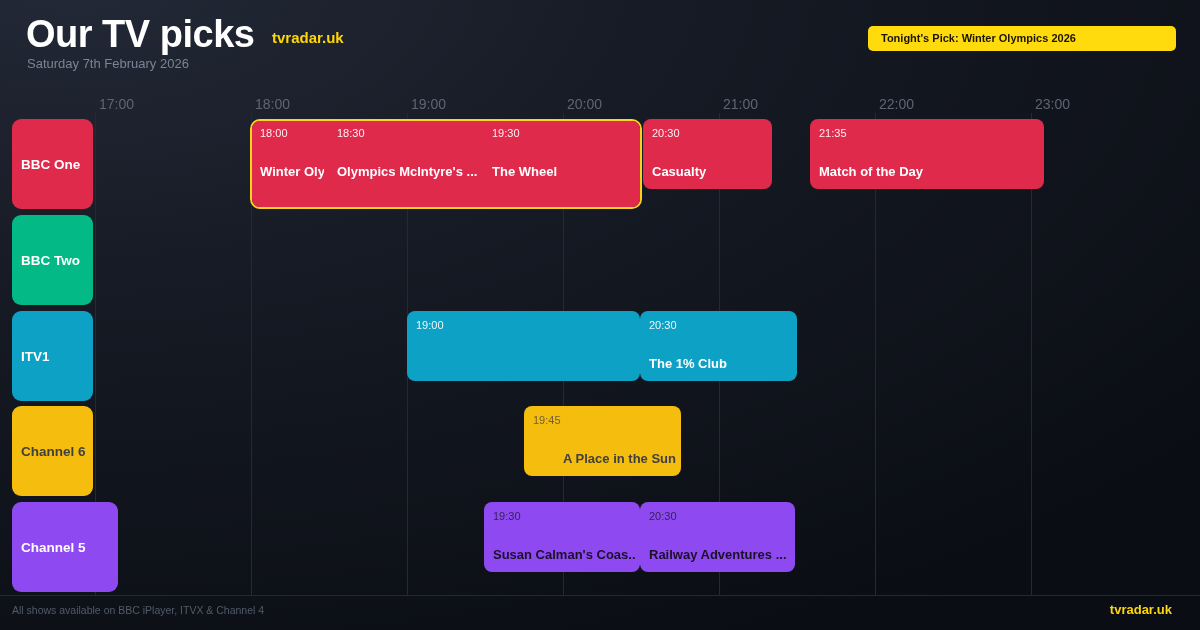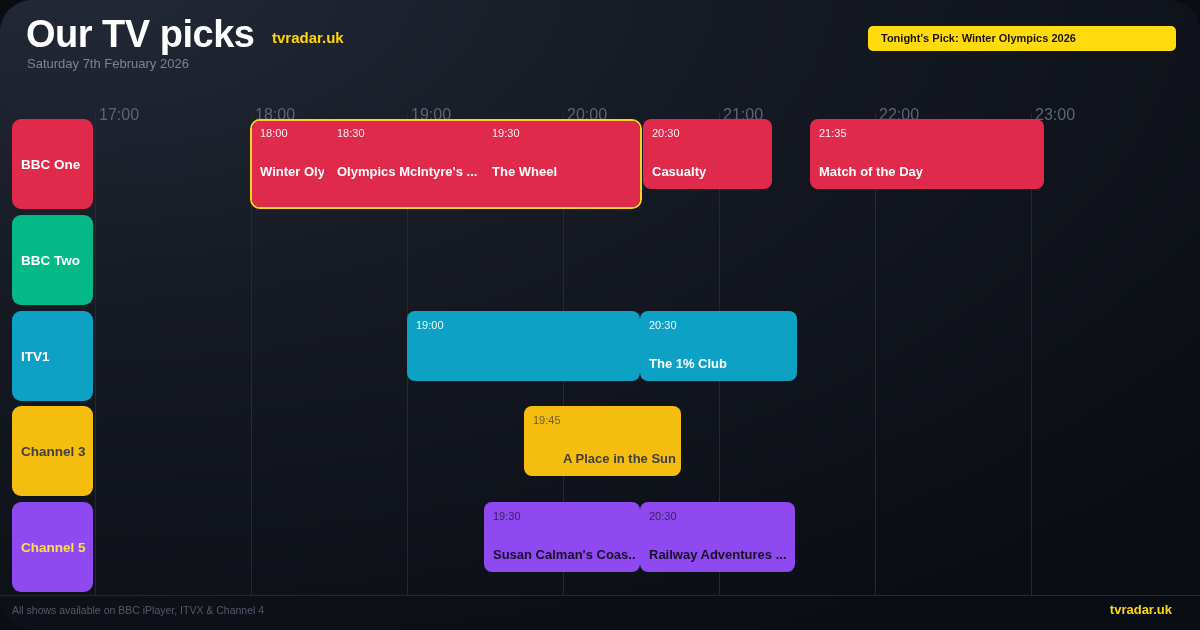--- a/index.html
+++ b/index.html
@@ -1,51 +1,50 @@
 <!DOCTYPE html>
 <html><head>
 <meta charset="utf-8">
 <style>
   html,body{margin:0;padding:0;background:#0a0d12;}
   .canvas{
     position:relative;width:1200px;height:630px;overflow:hidden;
     font-family:"Liberation Sans",sans-serif;
     background:radial-gradient(1500px 760px at 6% -4%, #232937 0%, #161a24 42%, #0a0d13 100%);
-    border-radius:32px;
   }
   
   .h-title{position:absolute;left:26px;top:14px;font-size:38px;font-weight:700;color:#ffffff;letter-spacing:-.5px;line-height:40px;}
   .h-site{position:absolute;left:272px;top:29px;font-size:15px;font-weight:700;color:#ffd60a;line-height:18px;}
   .h-date{position:absolute;left:27px;top:56px;font-size:13px;color:#7c8495;line-height:16px;}
   .badge{
     position:absolute;left:868px;top:26px;width:308px;height:25px;box-sizing:border-box;
     background:#ffdb0e;border-radius:5px;color:#1b1500;font-size:11px;font-weight:700;
     line-height:25px;padding-left:13px;text-align:left;overflow:hidden;white-space:nowrap;
   }
   
-  .hour-label{position:absolute;top:108px;font-size:16px;color:#5d6573;line-height:14px;}
+  .hour-label{position:absolute;top:97px;font-size:14px;color:#5d6573;line-height:14px;}
   .gridline{position:absolute;top:113px;height:482px;width:1px;background:#242a35;}
   
   .chip{position:absolute;left:12px;width:81px;height:90px;border-radius:9px;}
   .chip .chip-label{position:absolute;left:9px;top:50%;transform:translateY(-50%);font-size:13.5px;font-weight:700;white-space:nowrap;}
   
   .block{position:absolute;height:70px;border-radius:8px;overflow:hidden;}
   .pick-group{position:absolute;height:90px;box-sizing:border-box;border:2px solid #ffd21c;border-radius:10px;overflow:hidden;}
   .seg{position:absolute;top:0;bottom:0;overflow:hidden;}
   .ptime{position:absolute;left:9px;top:8px;font-size:11px;line-height:13px;opacity:.92;white-space:nowrap;}
   .seg .ptime{left:8px;top:6px;}
   .ptitle{position:absolute;left:9px;top:45px;right:5px;font-size:13px;font-weight:700;line-height:15px;white-space:nowrap;overflow:hidden;}
   .seg .ptitle{left:8px;top:43px;}
   
   .cR{background:#df2a4c;color:#ffffff;}
   .cG{background:#03ba86;color:#ffffff;}
   .cB{background:#0da1c5;color:#ffffff;}
   .cY{background:#f5bd0d;color:#404040;text-align:right;}
   .cP{background:#8e4af0;color:#1a1028;}
-  .chip.cP{color:#fde047;}
+  .chip.cP{color:#ffffff;padding-left:25px;}
   .cY .ptime,.cP .ptime{opacity:.75;}
   
   .f-line{position:absolute;left:0;top:595px;width:1200px;height:1px;background:#232834;}
   .f-note{position:absolute;left:12px;top:604px;font-size:10.5px;color:#535b69;line-height:13px;}
   .f-site{position:absolute;right:28px;top:602px;font-size:13px;font-weight:700;color:#ffd60a;line-height:16px;}
 </style>
 </head>
 <body>
 
 <div class="canvas">
@@ -74,21 +73,21 @@
   <div class="chip cG" style="top:215px">
     <span class="chip-label">BBC Two</span>
   </div>
   <div class="chip cR" style="top:119px">
     <span class="chip-label">BBC One</span>
   </div>
   <div class="chip cB" style="top:311px">
     <span class="chip-label">ITV1</span>
   </div>
   <div class="chip cY" style="top:406px">
-    <span class="chip-label">Channel 3</span>
+    <span class="chip-label">Channel 6</span>
   </div>
   <div class="chip cP" style="top:502px">
     <span class="chip-label">Channel 5</span>
   </div>
 
   <div class="pick-group" style="left:250px;top:119px;width:392px">
     <div class="seg cR" style="left:0;width:77px">
       <span class="ptime">18:00</span>
       <span class="ptitle">Winter Olymp</span>
     </div>

